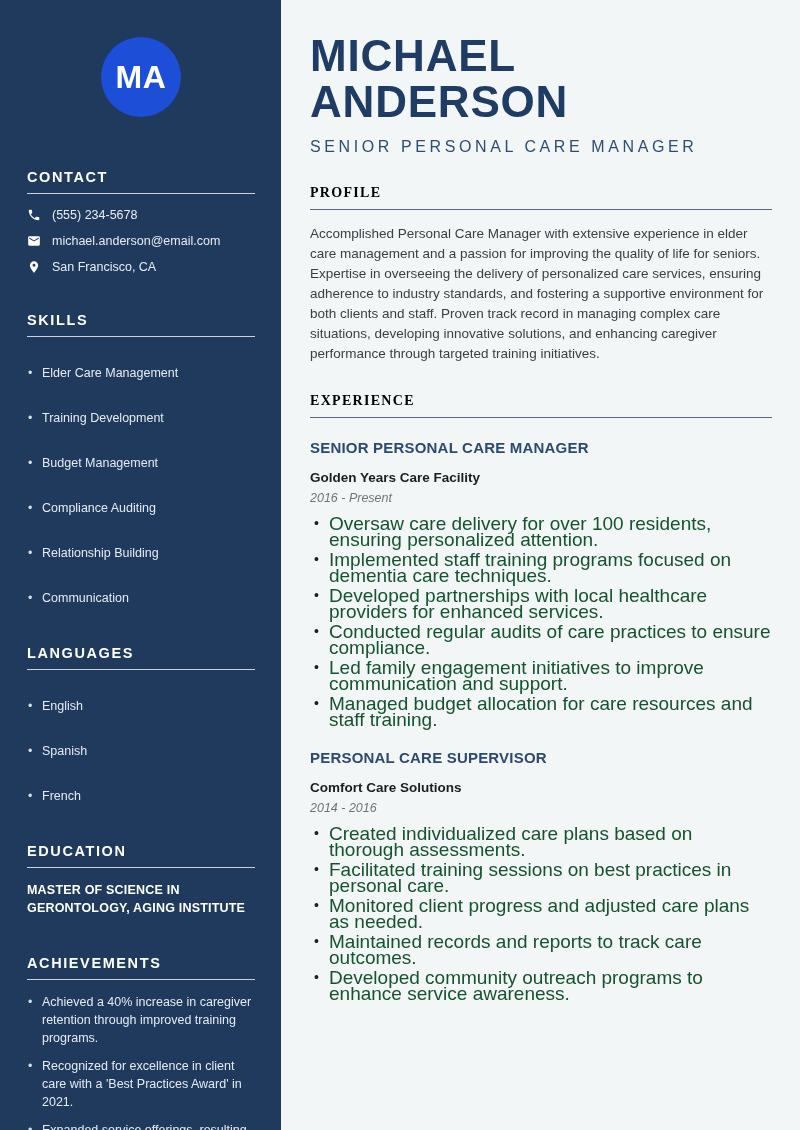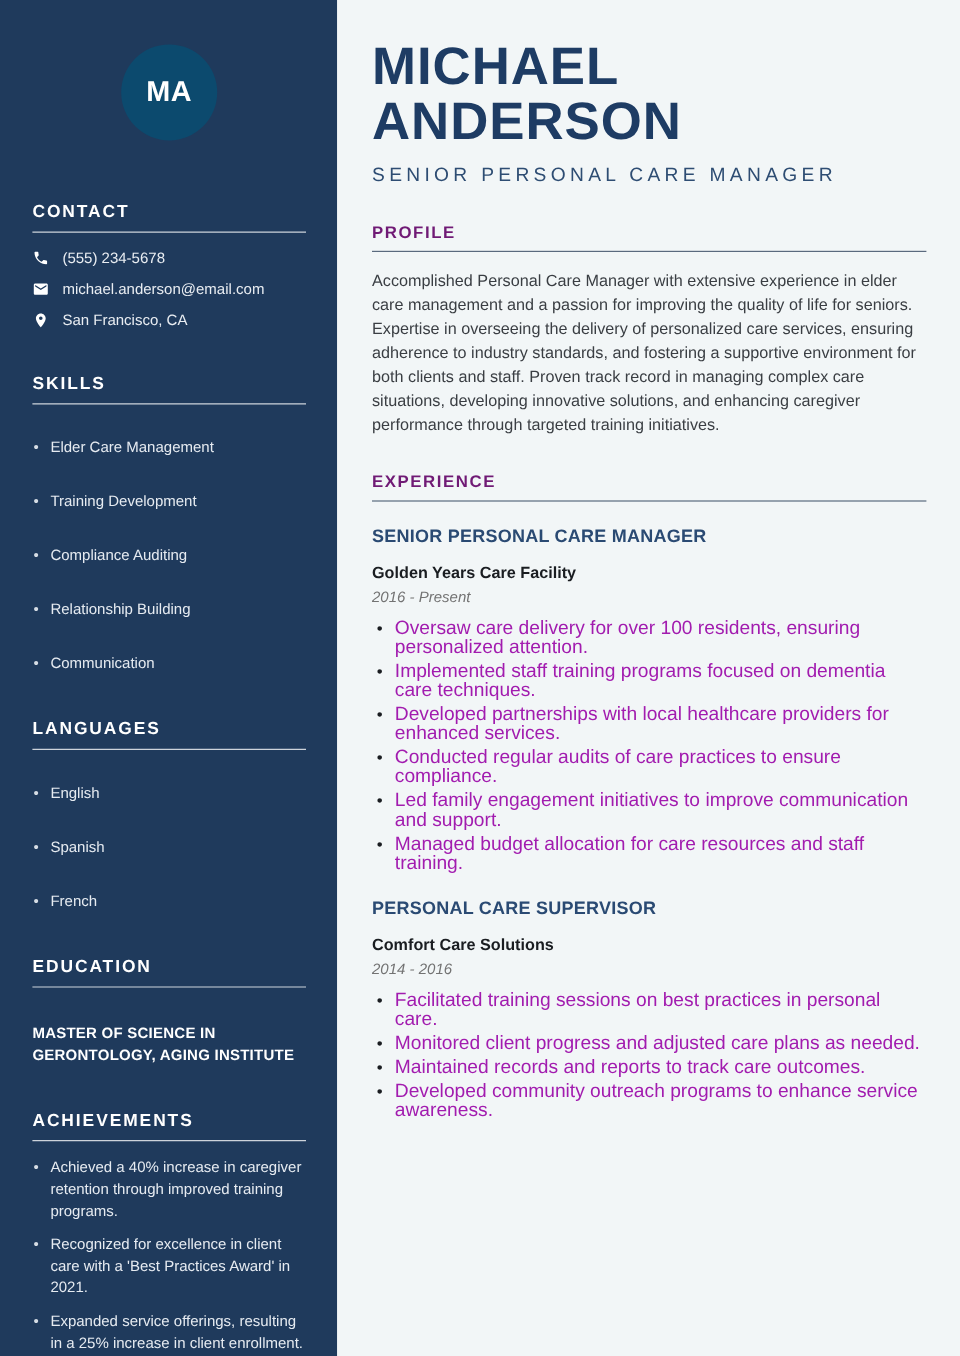--- a/index.html
+++ b/index.html
@@ -15,23 +15,23 @@
   .sidebar {
     width: 281px; min-width: 281px;
     background: #1f3a5c;
     color: #e9edf2;
     padding: 37px 26px 30px 27px;
     height: 1130px;
   }
   .avatar-wrap { text-align: center; margin-bottom: 52px; }
   .avatar {
     width: 80px; height: 80px; border-radius: 50%;
-    background: #0c4a6e;
+    background: #1d4ed8;
     display: inline-flex; align-items: center; justify-content: center;
-    color: #ffffff; font-size: 24px; font-weight: 700; letter-spacing: 0.5px;
+    color: #ffffff; font-size: 32px; font-weight: 700; letter-spacing: 0.5px;
   }
   .side-section { margin-top: 38px; }
   .side-section:first-of-type { margin-top: 0; }
   .side-title {
     color: #ffffff; font-size: 14.5px; font-weight: 700; letter-spacing: 1.6px;
     padding-bottom: 8px;
     border-bottom: 1px solid rgba(255,255,255,0.78);
   }
   .contact-list { margin-top: 14px; }
   .contact-row { display: flex; align-items: center; margin-top: 12px; }
@@ -42,21 +42,21 @@
   ul.side-list { list-style: none; margin-top: 13px; }
   ul.side-list li {
     font-size: 12.5px; color: #e6ebf1; line-height: 18px;
     padding-left: 15px; position: relative; margin-top: 27px;
   }
   ul.side-list li::before {
     content: "•"; position: absolute; left: 1px; top: 0;
     color: #d6dde5; font-size: 12.5px;
   }
   .edu-degree {
-    margin-top: 30px; font-size: 12.5px; font-weight: 700;
+    margin-top: 14px; font-size: 12.5px; font-weight: 700;
     color: #ffffff; line-height: 17.5px; letter-spacing: 0.2px;
   }
   ul.achieve-list li { margin-top: 10px; line-height: 18px; }
 
   
   .main {
     flex: 1;
     background: #f2f6f7;
     padding: 33px 28px 40px 29px;
     height: 1130px;
@@ -65,36 +65,37 @@
   .name {
     color: #1e3c64; font-size: 44px; font-weight: 700; letter-spacing: 0.8px;
     line-height: 1.05;
   }
   .job-subtitle {
     margin-top: 13px;
     color: #2e4d73; font-size: 16px; font-weight: 500; letter-spacing: 3.6px;
   }
   .main-section { margin-top: 29px; }
   .main-title {
-    color: #701a75; font-size: 14px; font-weight: 700; letter-spacing: 1.3px;
+    color: #000000; font-size: 14px; font-weight: 700; letter-spacing: 1.3px;
     padding-bottom: 8px;
     border-bottom: 1px solid #5a6a7e;
+    font-family: Liberation Serif, serif;
   }
   .profile-text {
     margin-top: 14px;
     font-size: 13.5px; color: #3a3e43; line-height: 20px;
   }
   .job { margin-top: 21px; }
   .job:first-of-type { margin-top: 20px; }
   .job-role { color: #2a4a73; font-size: 15px; font-weight: 700; letter-spacing: 0.2px; }
   .job-company { margin-top: 14px; color: #1a1d21; font-size: 13.5px; font-weight: 700; }
   .job-dates { margin-top: 6px; color: #737373; font-size: 12.5px; font-style: italic; }
   ul.job-bullets { list-style: none; margin-top: 11px; }
   ul.job-bullets li {
-    font-size: 16px; color: #a21caf; line-height: 16px;
+    font-size: 19px; color: #14532d; line-height: 16px;
     padding-left: 19px; position: relative; margin-top: 4px;
   }
   ul.job-bullets li::before {
     content: "•"; position: absolute; left: 4px; top: -1px;
     color: #1a1d21; font-size: 14px;
   }
 </style>
 </head>
 <body>
 
@@ -133,20 +134,21 @@
         <span class="contact-text">San Francisco, CA</span>
       </div>
     </div>
   </div>
 
   <div class="side-section">
     <div class="side-title">SKILLS</div>
     <ul class="side-list">
       <li>Elder Care Management</li>
       <li>Training Development</li>
+      <li>Budget Management</li>
       <li>Compliance Auditing</li>
       <li>Relationship Building</li>
       <li>Communication</li>
     </ul>
   </div>
 
   <div class="side-section">
     <div class="side-title">LANGUAGES</div>
     <ul class="side-list">
       <li>English</li>
@@ -194,20 +196,21 @@
         <li>Led family engagement initiatives to improve communication and support.</li>
         <li>Managed budget allocation for care resources and staff training.</li>
       </ul>
     </div>
 
     <div class="job">
       <div class="job-role">PERSONAL CARE SUPERVISOR</div>
       <div class="job-company">Comfort Care Solutions</div>
       <div class="job-dates">2014 - 2016</div>
       <ul class="job-bullets">
+        <li>Created individualized care plans based on thorough assessments.</li>
         <li>Facilitated training sessions on best practices in personal care.</li>
         <li>Monitored client progress and adjusted care plans as needed.</li>
         <li>Maintained records and reports to track care outcomes.</li>
         <li>Developed community outreach programs to enhance service awareness.</li>
       </ul>
     </div>
   </section>
 </main>
 
 </body></html>

